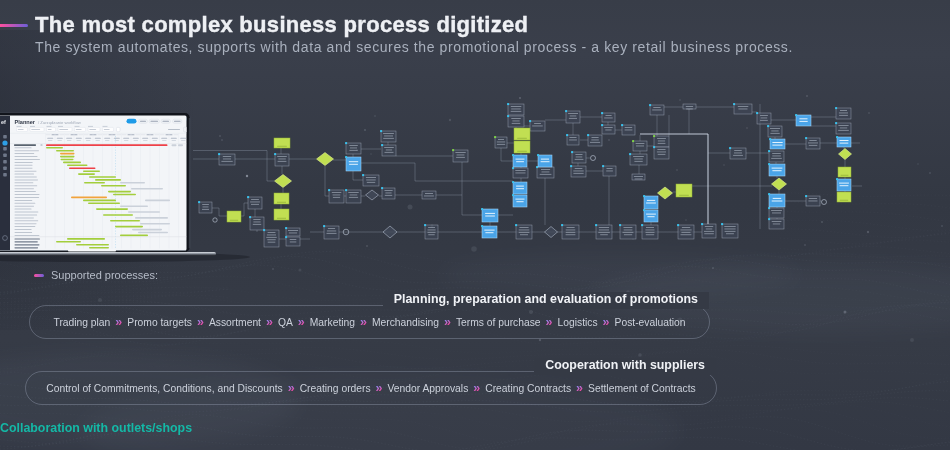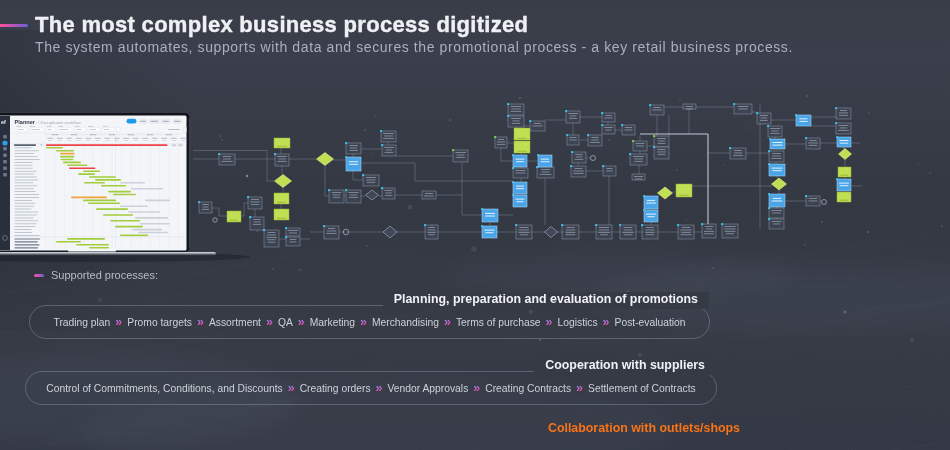--- a/index.html
+++ b/index.html
@@ -9,21 +9,21 @@
 .dash{position:absolute;left:0;top:24px;width:28px;height:3px;border-radius:0 2px 2px 0;background:linear-gradient(90deg,#ff4f9e,#6b5fd8);z-index:5}
 .sup{position:absolute;left:51px;top:269px;font-size:11px;color:#b6bcc8;z-index:5}
 .supdash{position:absolute;left:34px;top:274px;width:10px;height:2.5px;border-radius:2px;background:linear-gradient(90deg,#ff4f9e,#6b5fd8);z-index:5}
 .pill{position:absolute;border:1px solid rgba(175,185,205,0.32);border-radius:17px;z-index:5;box-sizing:border-box}
 .leg{position:absolute;left:0;right:0;top:-14px;text-align:right;font-size:12.4px;font-weight:bold;color:#f0f2f6;line-height:14px}
 .leg span{display:inline-block;background:#353a45;padding:0 11px 3px}
 .f1{left:29px;top:305px;width:681px;height:34px}
 .f2{left:25px;top:371px;width:692px;height:34px}
 .items{position:absolute;left:0;right:0;top:50%;transform:translateY(-50%);display:flex;justify-content:center;align-items:center;gap:5px;font-size:10.3px;color:#ccd1db;white-space:nowrap}
 .sep{background:linear-gradient(150deg,#8a8cf5 30%,#f2459e 70%);-webkit-background-clip:text;background-clip:text;color:transparent;font-size:12.5px;font-weight:bold}
-.h3{position:absolute;left:0;width:740px;top:421px;text-align:right;font-size:12.4px;font-weight:bold;color:#f97316;z-index:5}
+.h3{position:absolute;left:0;width:740px;top:421px;text-align:left;font-size:12.4px;font-weight:bold;color:#14b8a6;z-index:5}
 </style></head><body>
 <div class="stage">
 <svg width="950" height="450" viewBox="0 0 950 450" style="position:absolute;top:0;left:0">
       <defs>
 <linearGradient id="bg" x1="0" y1="0" x2="0" y2="1">
 <stop offset="0" stop-color="#383d48"></stop>
           <stop offset="0.12" stop-color="#3a3f4b"></stop>
 <stop offset="0.45" stop-color="#333843"></stop>
           <stop offset="0.75" stop-color="#363b46"></stop>
 <stop offset="1" stop-color="#333844"></stop>

